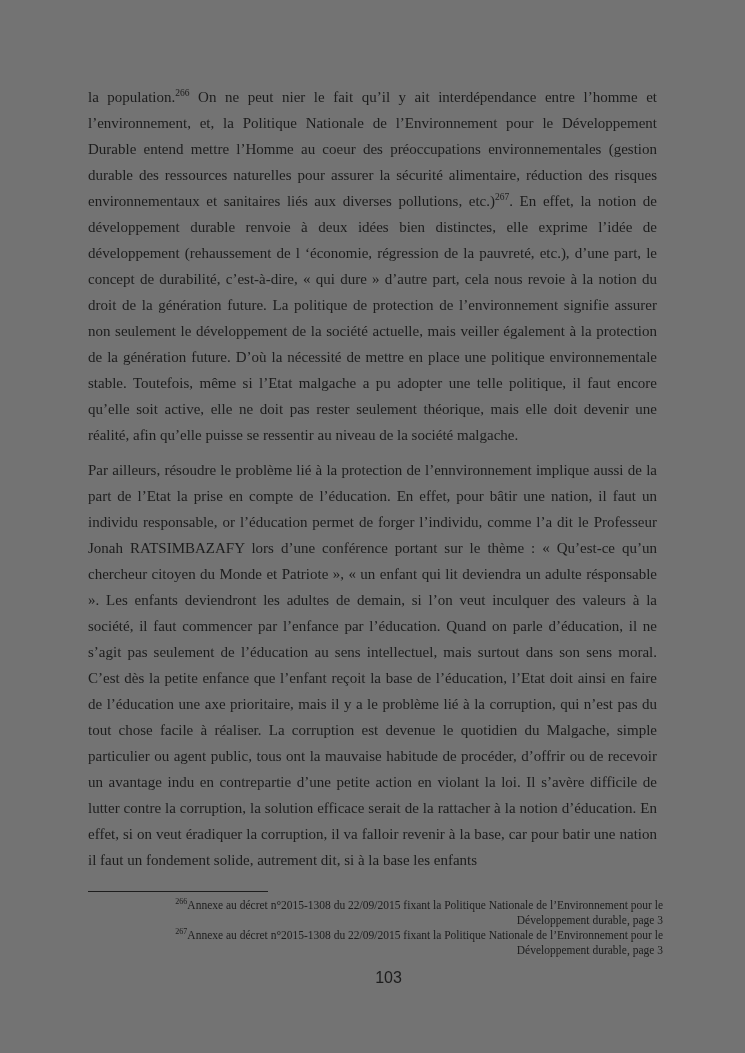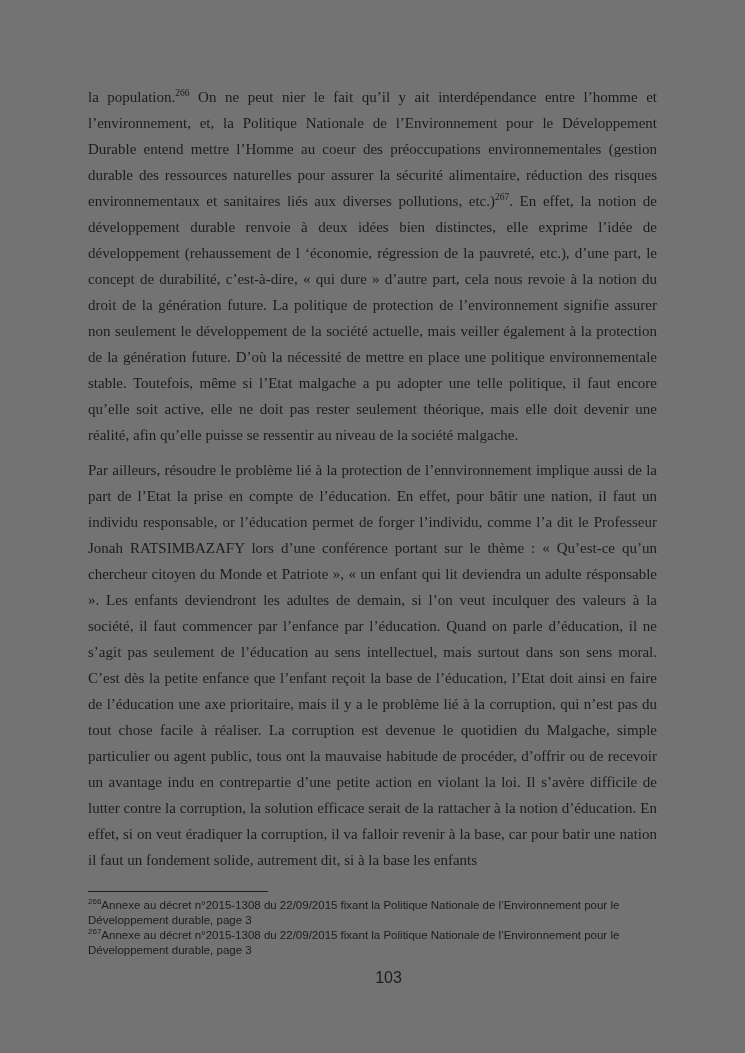--- a/index.html
+++ b/index.html
@@ -39,24 +39,24 @@
     top: 891px;
     width: 180px;
     height: 0;
     border-top: 1.6px solid #1c1c1c;
   }
   .footnotes {
     position: absolute;
     left: 88px;
     top: 898px;
     width: 575px;
-    font-family: Liberation Sans, sans-serif;
+    font-family: Liberation Serif, serif;
     font-size: 11.5px;
     line-height: 15px;
-    text-align: left;
+    text-align: right;
   }
   .footnotes .footnote sup {
     font-size: 8px;
     line-height: 0;
     vertical-align: super;
   }
   .page-num {
     position: absolute;
     left: 0;
     top: 969px;

